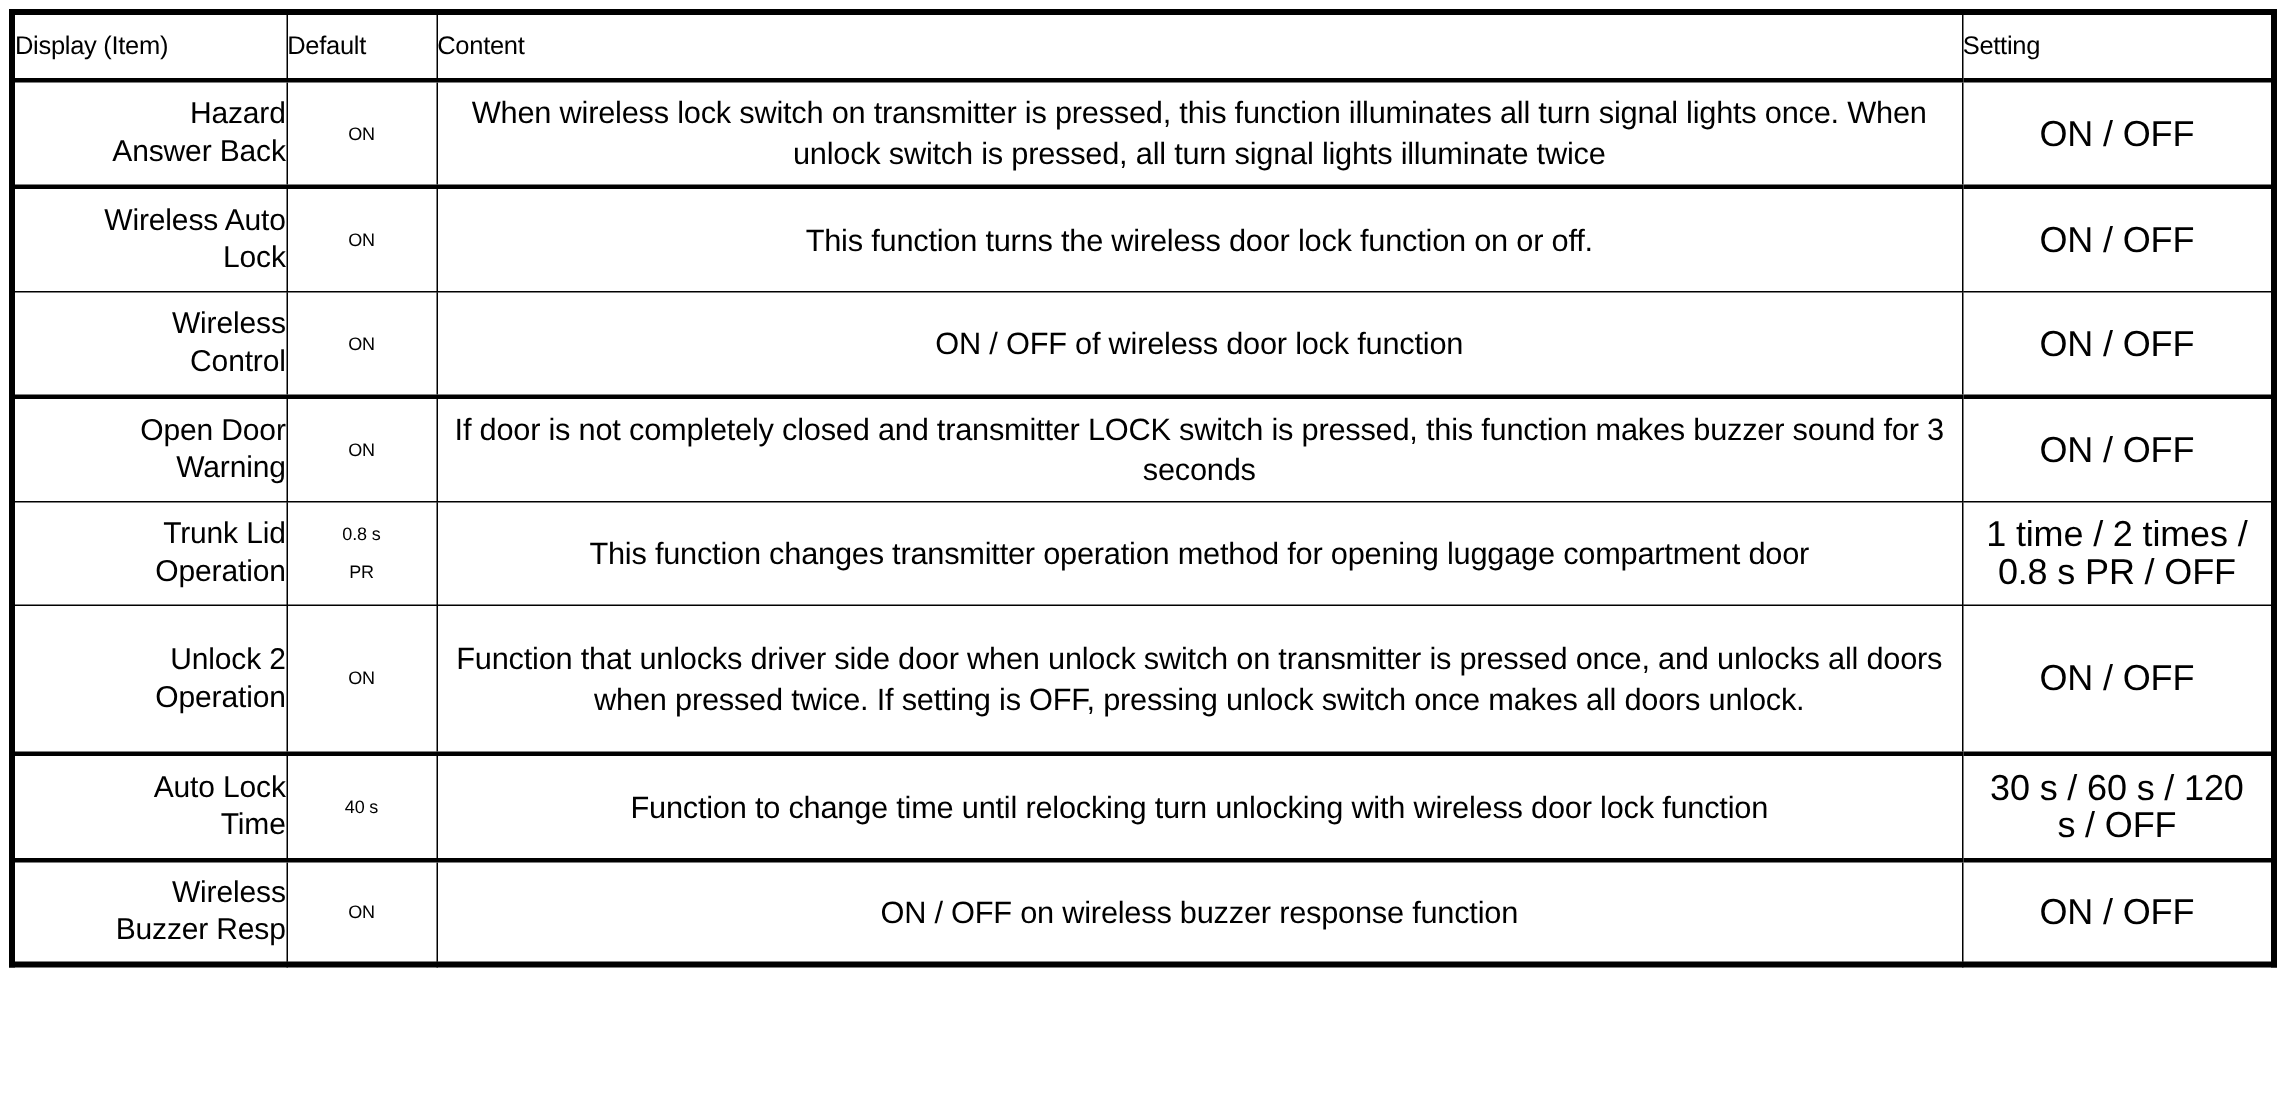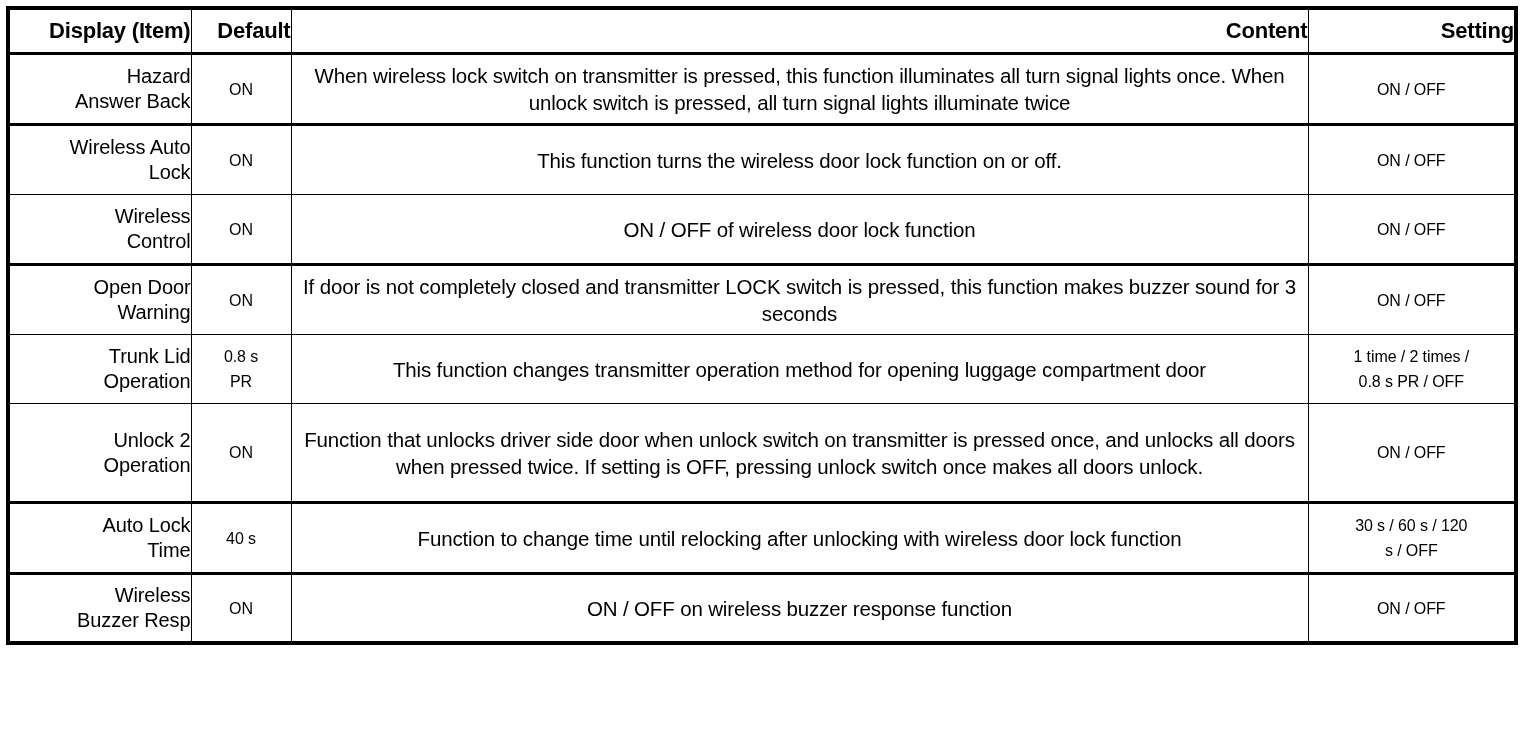--- a/index.html
+++ b/index.html
@@ -50,54 +50,54 @@
   }
   table.spec tr.thick-top > td {
     border-top: 3px solid #000;
   }
   table.spec tr.last-row > td {
     border-bottom: 3px solid #000;
   }
 
   
   .hd {
-    font-weight: bold;
-    font-size: 22px;
-    text-align: right;
+    font-weight: normal;
+    font-size: 17px;
+    text-align: left;
     height: 42px;
     line-height: 42px;
     letter-spacing: -0.2px;
     white-space: nowrap;
   }
 
   
   .cell-item {
     text-align: right;
     font-size: 20px;
     line-height: 25px;
     padding: 4px 3px;
     letter-spacing: -0.1px;
   }
   .cell-default {
     text-align: center;
-    font-size: 16px;
+    font-size: 12px;
     line-height: 25px;
     padding: 4px 2px;
     letter-spacing: -0.1px;
   }
   .cell-content {
     text-align: center;
     font-size: 20.5px;
     line-height: 27px;
     padding: 5px 9px 5px 9px;
     letter-spacing: -0.15px;
   }
   .cell-setting {
     text-align: center;
-    font-size: 16px;
+    font-size: 24px;
     line-height: 25px;
     padding: 4px 6px;
     letter-spacing: -0.1px;
   }
 
   
   tr.r0 td { height: 68px; }
   tr.r1 td { height: 68px; }
   tr.r2 td { height: 68px; }
   tr.r3 td { height: 68px; }
@@ -159,21 +159,21 @@
       </tr>
       <tr class="r6">
         <td class="cell-item">Unlock 2<br>Operation</td>
         <td class="cell-default">ON</td>
         <td class="cell-content">Function that unlocks driver side door when unlock switch on transmitter is pressed once, and unlocks all doors when pressed twice. If setting is OFF, pressing unlock switch once makes all doors unlock.</td>
         <td class="cell-setting">ON / OFF</td>
       </tr>
       <tr class="r7 thick-top">
         <td class="cell-item">Auto Lock<br>Time</td>
         <td class="cell-default">40 s</td>
-        <td class="cell-content">Function to change time until relocking after unlocking with wireless door lock function</td>
+        <td class="cell-content">Function to change time until relocking turn unlocking with wireless door lock function</td>
         <td class="cell-setting">30 s / 60 s / 120<br>s / OFF</td>
       </tr>
       <tr class="r8 thick-top last-row">
         <td class="cell-item">Wireless<br>Buzzer Resp</td>
         <td class="cell-default">ON</td>
         <td class="cell-content">ON / OFF on wireless buzzer response function</td>
         <td class="cell-setting">ON / OFF</td>
       </tr>
     </tbody>
   </table>

